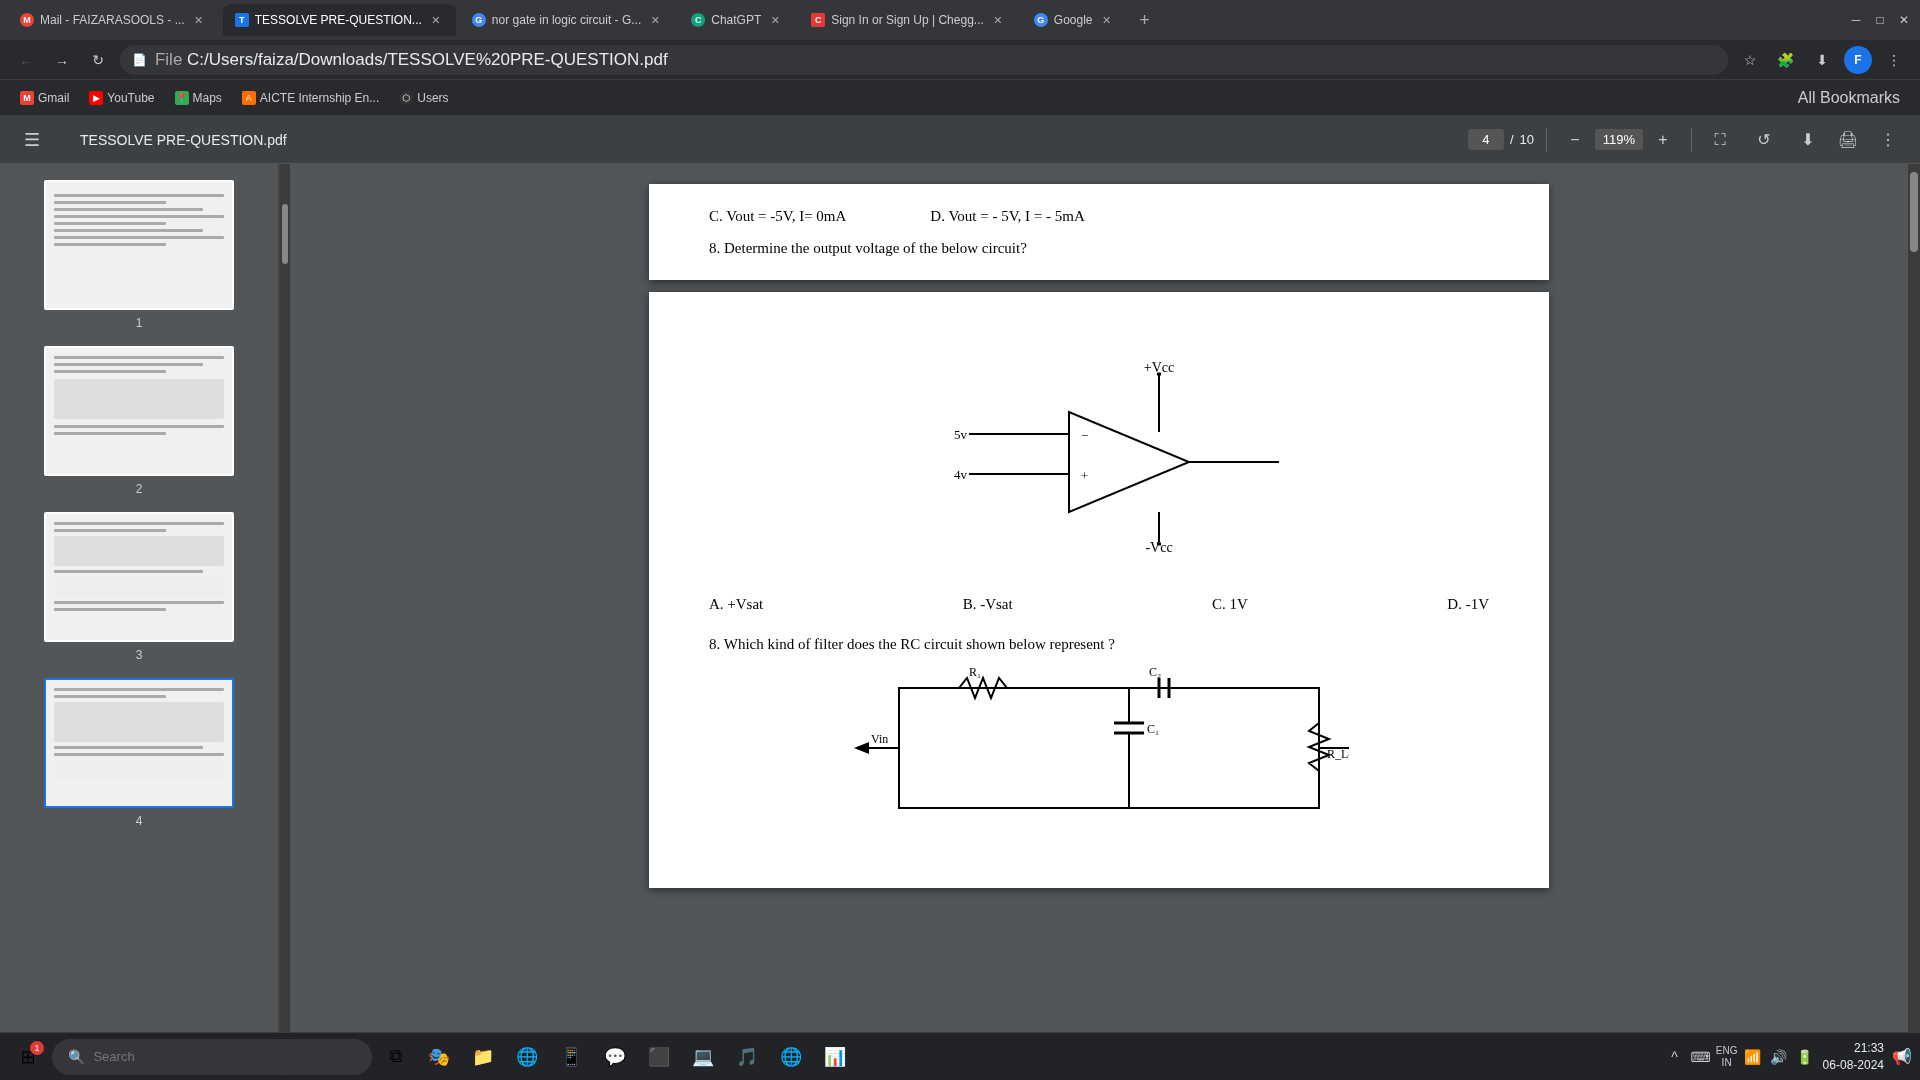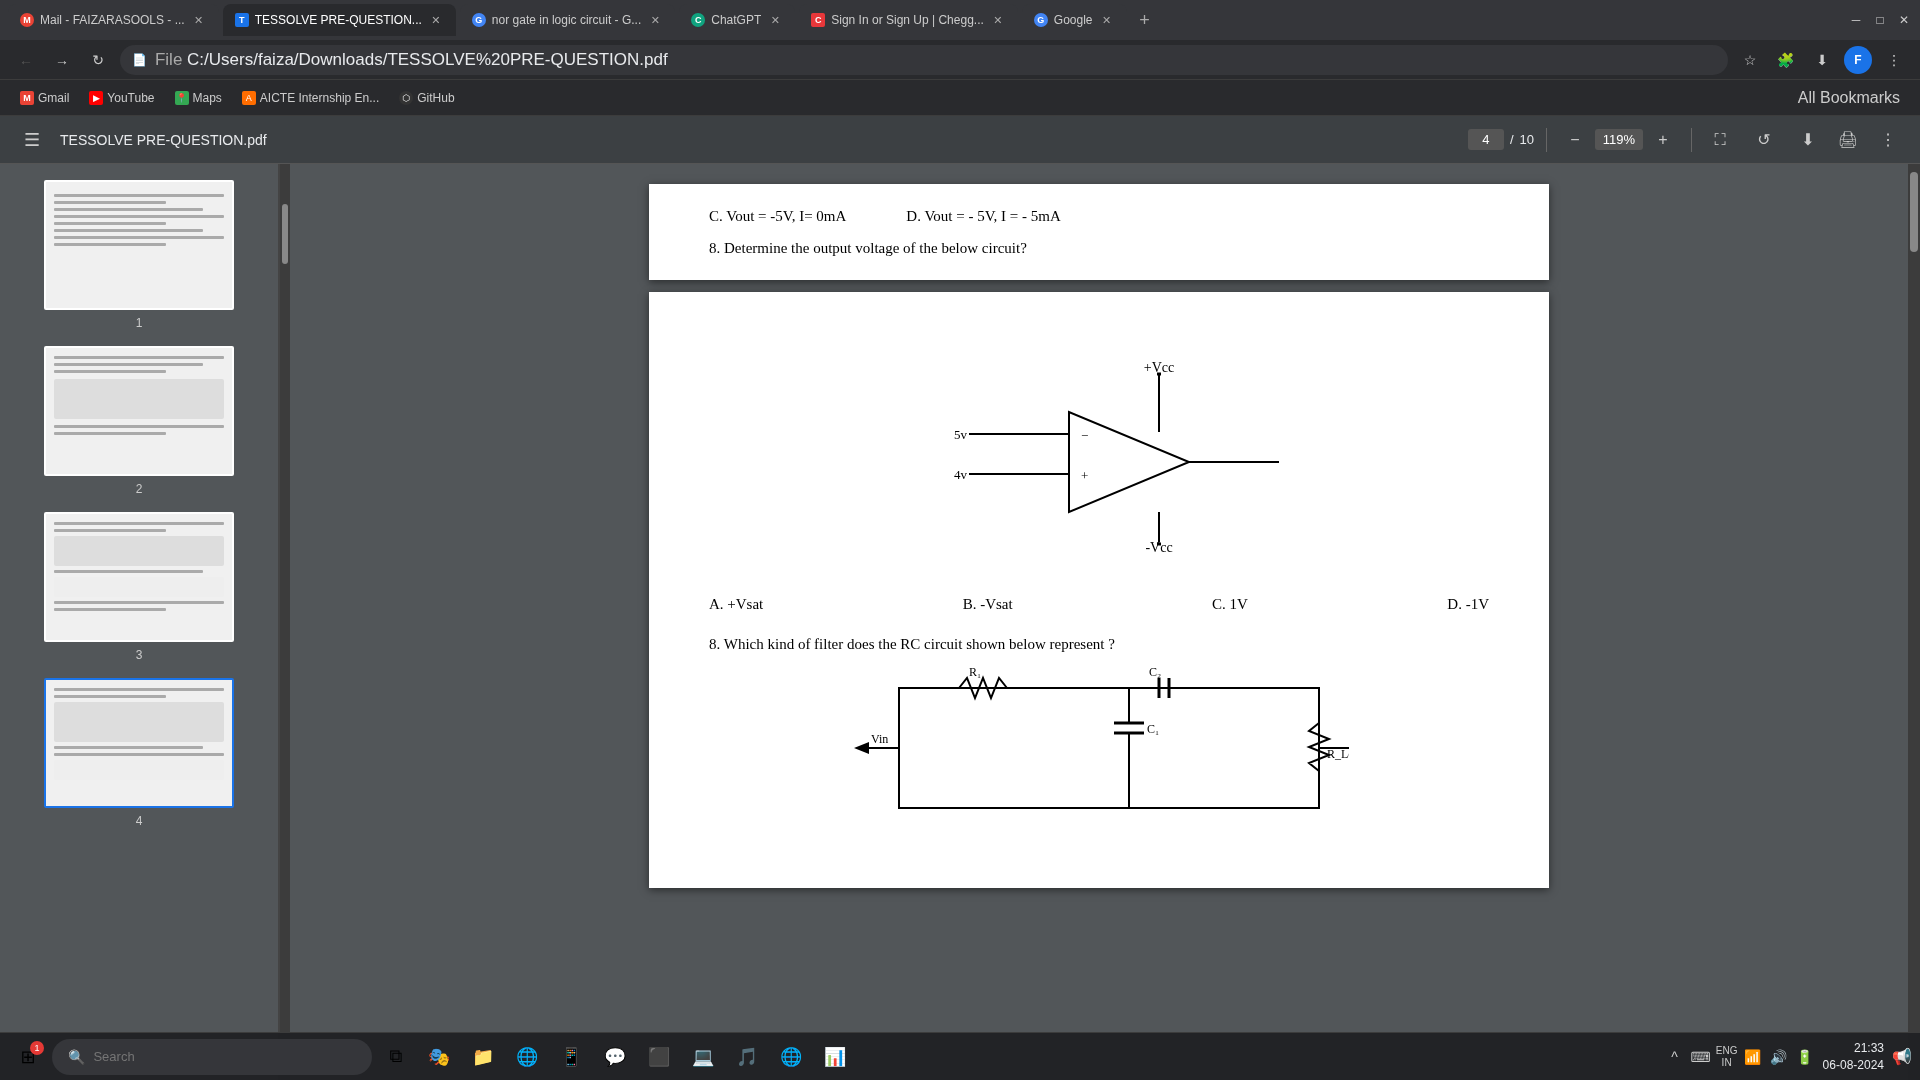--- a/index.html
+++ b/index.html
@@ -41,21 +41,21 @@
     }
     .bookmark-item { display: flex; align-items: center; gap: 4px; padding: 4px 8px; border-radius: 4px; color: #ccc; font-size: 12px; cursor: pointer; white-space: nowrap; }
     .bookmark-favicon { width: 14px; height: 14px; flex-shrink: 0; }
     .bookmarks-right { margin-left: auto; color: #ccc; font-size: 16px; cursor: pointer; padding: 4px 8px; border-radius: 4px; }
 
     
     .pdf-toolbar {
       display: flex; align-items: center; background: #3c4043; height: 48px; padding: 0 16px; gap: 12px; border-bottom: 1px solid #555;
     }
     .menu-btn { width: 32px; height: 32px; display: flex; align-items: center; justify-content: center; color: #ccc; font-size: 18px; cursor: pointer; border-radius: 4px; }
-    .pdf-title { color: #e8eaed; font-size: 14px; font-weight: 500; flex: 1; }
+    .pdf-title { color: #e8eaed; font-size: 14px; font-weight: 500; flex: 1; margin-left: 20px; }
     .pdf-page-nav { display: flex; align-items: center; gap: 6px; color: #e8eaed; font-size: 13px; }
     .pdf-page-input { background: #555; border: none; color: #fff; width: 36px; text-align: center; border-radius: 3px; padding: 3px; font-size: 13px; }
     .pdf-zoom { display: flex; align-items: center; gap: 4px; color: #e8eaed; font-size: 13px; }
     .pdf-zoom-value { background: #555; border: none; color: #fff; width: 48px; text-align: center; border-radius: 3px; padding: 3px; font-size: 13px; }
     .pdf-toolbar-right { display: flex; align-items: center; gap: 8px; }
     .pdf-icon-btn { width: 32px; height: 32px; display: flex; align-items: center; justify-content: center; color: #ccc; font-size: 16px; cursor: pointer; border-radius: 4px; }
     .divider-v { width: 1px; height: 24px; background: #666; }
 
     
     .main-area { display: flex; height: calc(1080px - 40px - 40px - 36px - 48px); }
@@ -77,21 +77,21 @@
     
     .scroll-track { width: 10px; background: #3c3c3c; position: relative; }
     .scroll-thumb-bar { width: 6px; height: 60px; background: #888; border-radius: 3px; margin: 0 auto; margin-top: 40px; }
 
     
     .pdf-content-area { flex: 1; background: #525659; overflow-y: auto; display: flex; flex-direction: column; align-items: center; padding: 20px 0; gap: 12px; }
     .pdf-page { background: #fff; width: 900px; min-height: 400px; box-shadow: 0 2px 8px rgba(0,0,0,0.5); padding: 40px 60px; position: relative; }
 
     
     .pdf-text { font-size: 15px; color: #000; line-height: 1.6; font-family: 'Times New Roman', serif; }
-    .pdf-text-row { display: flex; gap: 60px; margin-bottom: 8px; }
+    .pdf-text-row { display: flex; gap: 84px; margin-bottom: 8px; }
 
     
     .circuit-area { display: flex; justify-content: center; margin: 20px 0; }
 
     
     .taskbar {
       position: fixed; bottom: 0; left: 0; width: 1920px; height: 48px;
       background: rgba(32,33,36,0.95); display: flex; align-items: center;
       padding: 0 8px; gap: 4px; border-top: 1px solid #3c3c3c; z-index: 100;
     }
@@ -193,21 +193,21 @@
     <div class="bookmark-item">
       <div class="bookmark-favicon" style="background:#34A853; border-radius:2px; width:14px; height:14px; display:flex; align-items:center; justify-content:center; color:#fff; font-size:9px;">📍</div>
       <span>Maps</span>
     </div>
     <div class="bookmark-item">
       <div class="bookmark-favicon" style="background:#FF6D00; border-radius:2px; width:14px; height:14px; display:flex; align-items:center; justify-content:center; color:#fff; font-size:9px;">A</div>
       <span>AICTE Internship En...</span>
     </div>
     <div class="bookmark-item">
       <div class="bookmark-favicon" style="background:#333; border-radius:50%; width:14px; height:14px; display:flex; align-items:center; justify-content:center; color:#fff; font-size:9px;">⬡</div>
-      <span>GitHub</span>
+      <span>Users</span>
     </div>
     <div class="bookmarks-right">All Bookmarks</div>
   </div>
 
   <div class="pdf-toolbar">
     <div class="menu-btn">☰</div>
     <span class="pdf-title">TESSOLVE PRE-QUESTION.pdf</span>
     <div class="pdf-page-nav">
       <input class="pdf-page-input" value="4" style="">
       <span>/ </span>

